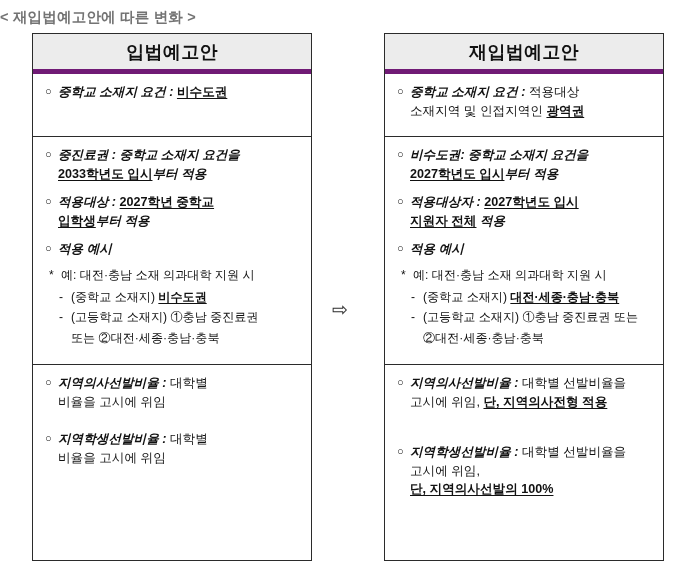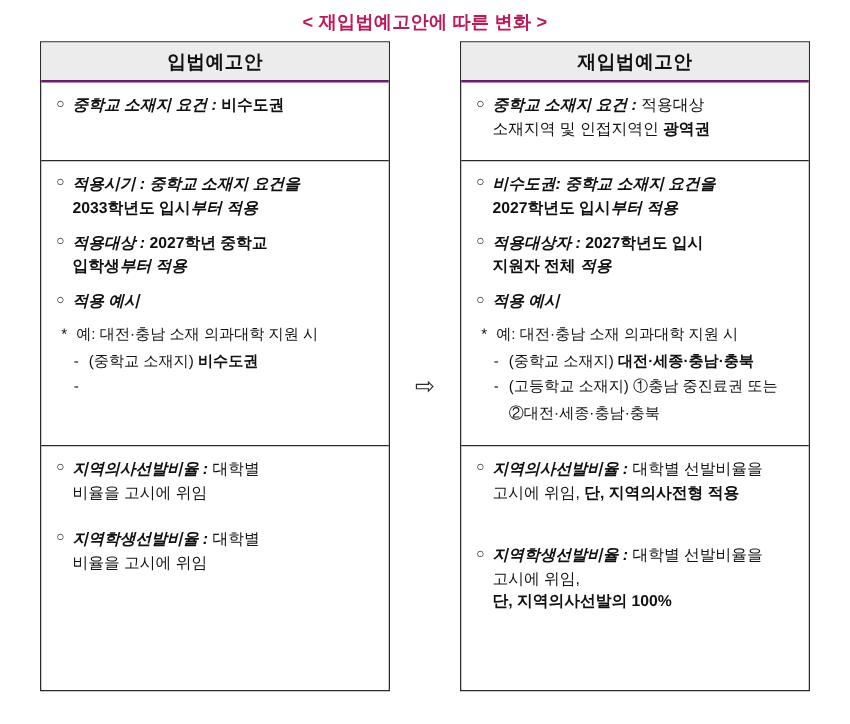--- a/index.html
+++ b/index.html
@@ -13,49 +13,49 @@
     font-family: "Liberation Sans", sans-serif;
     color: #111111;
     overflow: hidden;
   }
   .page {
     position: relative;
     width: 680px;
     height: 579px;
   }
   .doc-title {
-    text-align: center;
+    text-align: left;
     font-size: 14.5px;
     font-weight: bold;
-    color: #be185d;
+    color: #737373;
     padding-top: 8px;
     letter-spacing: 0.2px;
   }
   .columns {
     position: absolute;
     top: 33px;
     left: 0;
     width: 680px;
     display: flex;
     justify-content: space-between;
   }
   .col {
     width: 280px;
     border: 1px solid #2b2b2b;
     box-sizing: border-box;
     background: #ffffff;
   }
   .col.left { margin-left: 32px; }
-  .col.right { margin-right: 32px; }
+  .col.right { margin-right: 16px; }
   .col-header {
     background: #ececec;
-    border-bottom: 2px solid #701a75;
+    border-bottom: 5px solid #701a75;
     text-align: center;
     font-weight: bold;
-    font-size: 15px;
+    font-size: 18px;
     padding: 6px 0 5px 0;
     letter-spacing: 0.3px;
   }
   .section {
     padding: 9px 10px 9px 12px;
     box-sizing: border-box;
   }
   .section + .section {
     border-top: 1px solid #2b2b2b;
   }
@@ -101,21 +101,21 @@
   .sub2 .mark {
     flex: 0 0 auto;
     width: 12px;
   }
   .sub3 {
     margin: 0 0 2px 26px;
     font-size: 12.1px;
     line-height: 1.5;
   }
   b, .b { font-weight: bold; font-style: italic; }
-  .bu { font-weight: bold; text-underline-offset: 2px; }
+  .bu { font-weight: bold; text-decoration: underline; text-underline-offset: 2px; }
   .arrow {
     position: absolute;
     left: 318px;
     top: 300px;
     width: 44px;
     text-align: center;
     font-size: 19px;
     color: #2b2b2b;
     line-height: 1;
   }
@@ -141,21 +141,21 @@
           <span class="item-body">
             <span class="b">중학교 소재지 요건 : </span><span class="bu">비수도권</span>
           </span>
         </div>
       </div>
 
       <div class="section sec-b">
         <div class="item">
           <span class="bullet">○</span>
           <span class="item-body">
-            <span class="b">적용시기 : </span><span class="b">중학교 소재지 요건을</span><br>
+            <span class="b">중진료권 : </span><span class="b">중학교 소재지 요건을</span><br>
             <span class="bu">2033학년도 입시</span><span class="b">부터 적용</span>
           </span>
         </div>
         <div class="item">
           <span class="bullet">○</span>
           <span class="item-body">
             <span class="b">적용대상 : </span><span class="bu">2027학년 중학교 </span><br>
             <span class="bu">입학생</span><span class="b">부터 적용</span>
           </span>
         </div>
@@ -167,21 +167,23 @@
         <div class="sub">
           <span class="mark">*</span>
           <span>예: 대전·충남 소재 의과대학 지원 시</span>
         </div>
         <div class="sub2">
           <span class="mark">-</span>
           <span><span>(중학교 소재지) </span><span class="bu">비수도권</span></span>
         </div>
         <div class="sub2">
           <span class="mark">-</span>
-        </div>
+          <span><span>(고등학교 소재지) </span><span>①충남 중진료권</span></span>
+        </div>
+        <div class="sub3"><span>또는 </span><span>②대전·세종·충남·충북</span></div>
       </div>
 
       <div class="section sec-c">
         <div class="item">
           <span class="bullet">○</span>
           <span class="item-body">
             <span class="b">지역의사선발비율 : </span><span>대학별</span><br>
             <span>비율을 고시에 위임</span>
           </span>
         </div>

